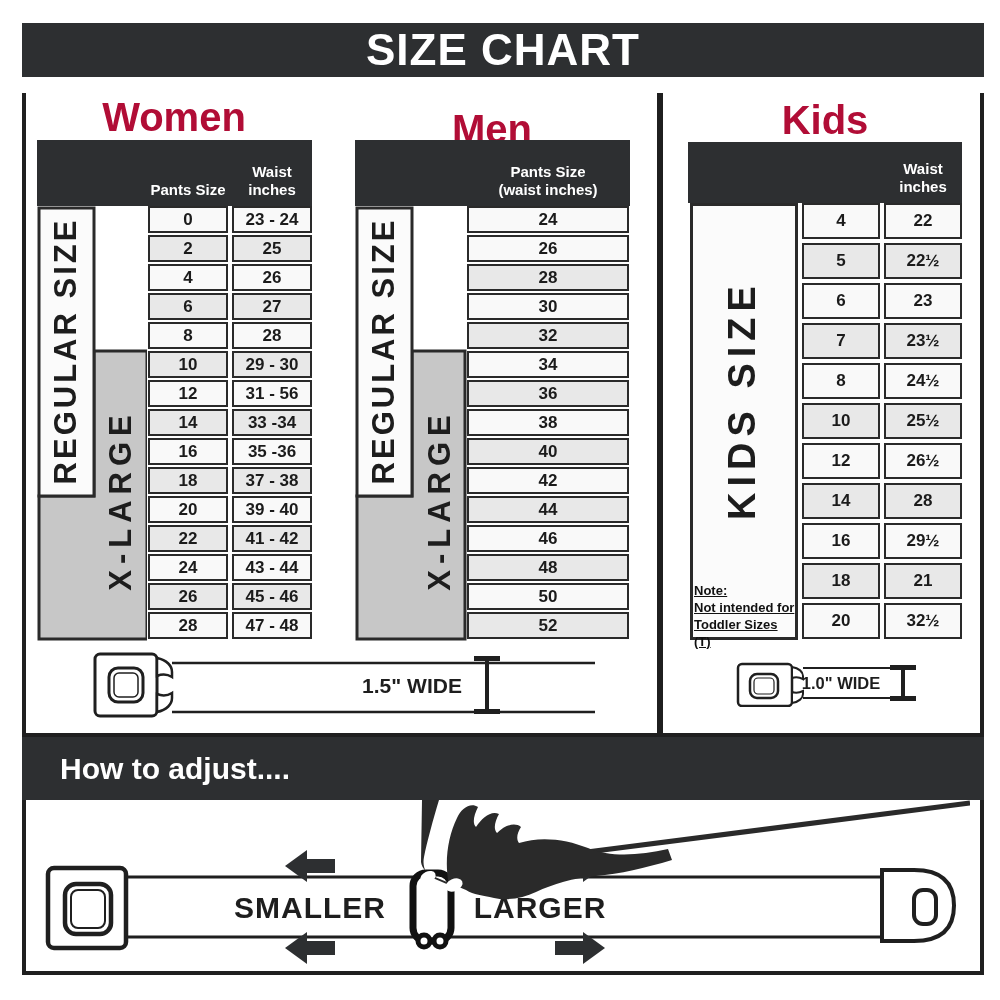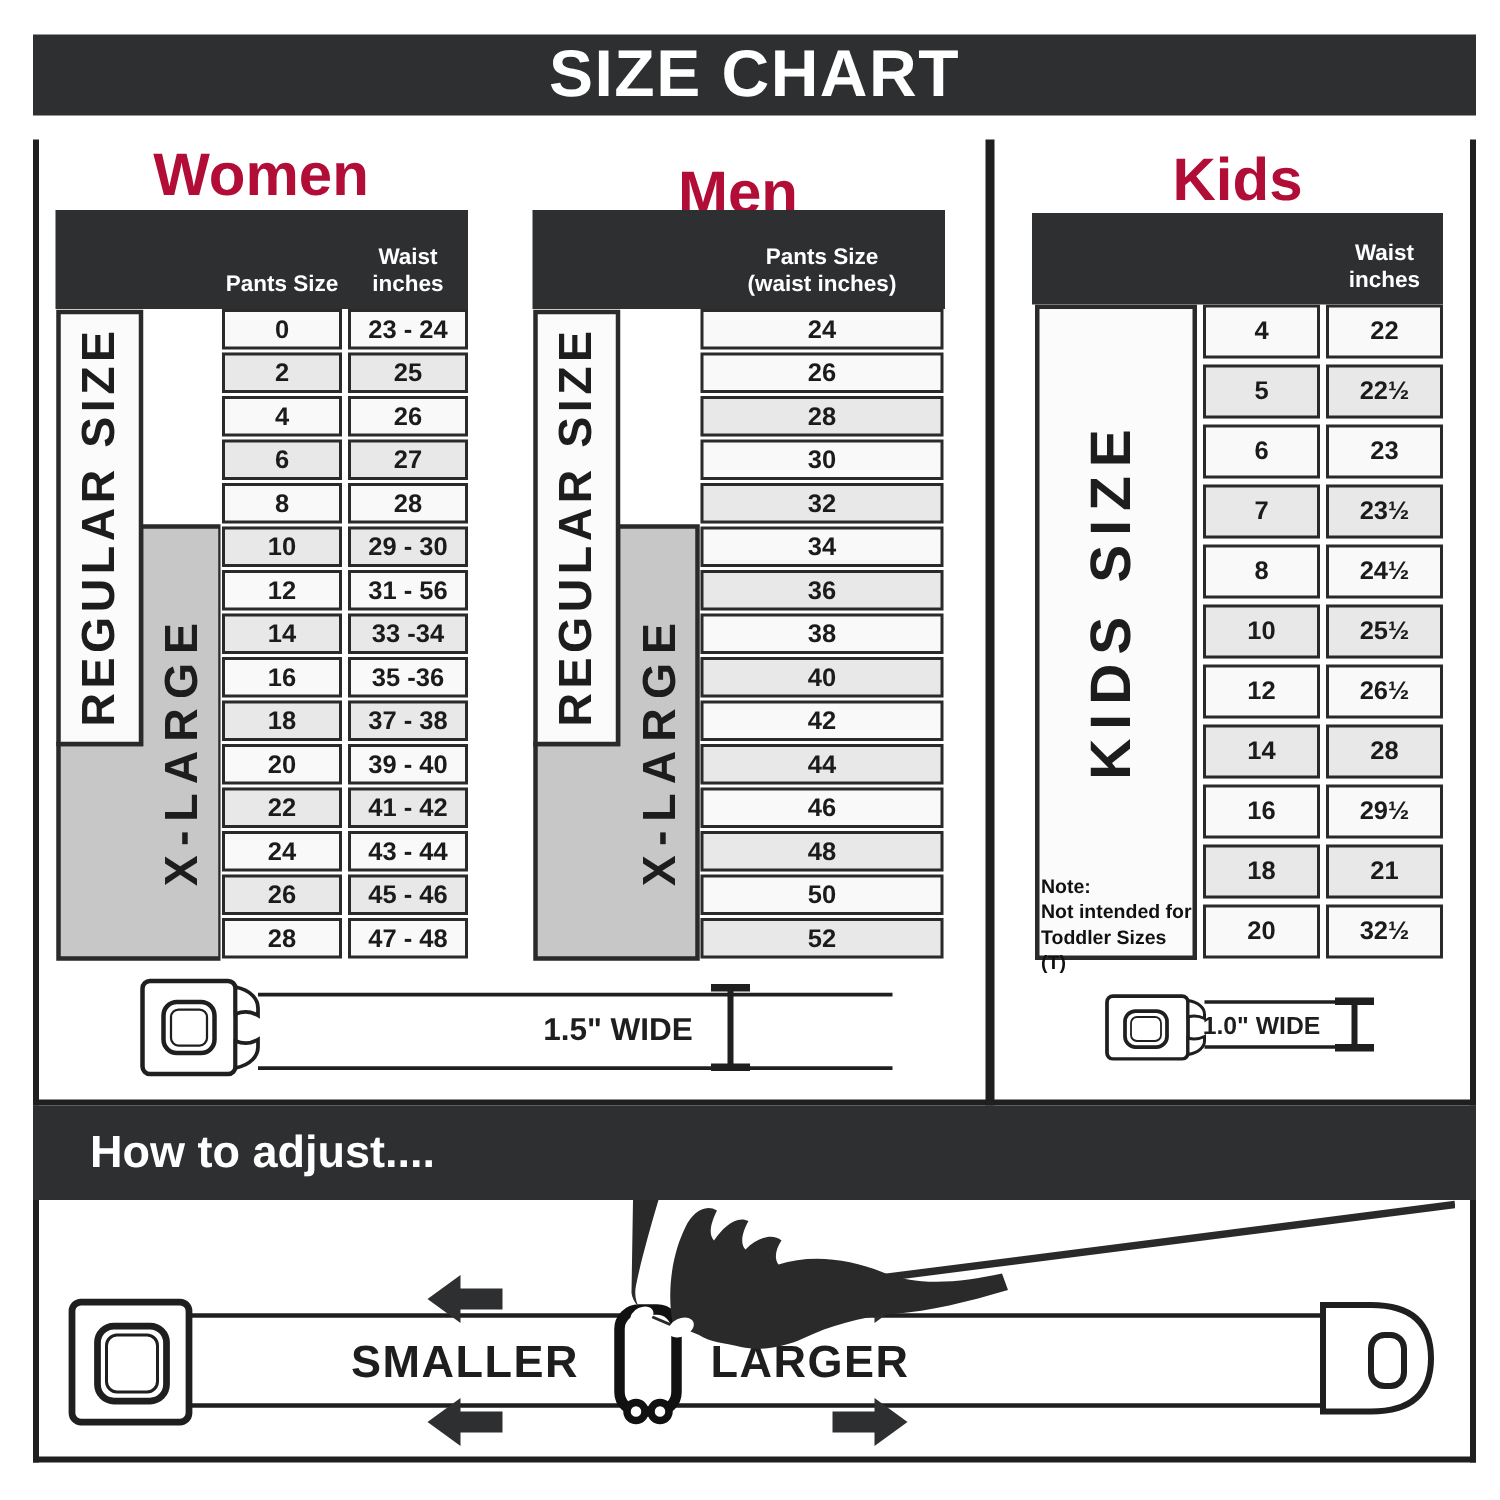--- a/index.html
+++ b/index.html
@@ -47,21 +47,21 @@
 
   
   .vlabel{position:absolute;white-space:nowrap;font-weight:bold;color:#1d1d1d;
     transform:translate(-50%,-50%) rotate(-90deg);}
   .vlabel.reg{font-size:31px;letter-spacing:3px;}
   .vlabel.xl{font-size:31px;letter-spacing:6px;}
   .vlabel.kid{font-size:38px;letter-spacing:6px;}
 
   #kids-label-box{left:690px;top:203px;width:108px;height:437px;background:var(--zone-white);
     border:3px solid #2a2a2a;}
-  .note{font-size:13px;font-weight:bold;color:#111;line-height:17px;}
+  .note{font-size:13px;font-weight:bold;color:#111;line-height:17px;text-decoration:underline;}
 
   
   #adjust-bar{left:22px;top:737px;width:962px;height:63px;background:var(--dark);
     display:flex;align-items:center;}
   #adjust-bar .t{color:#fff;font-size:30px;font-weight:bold;padding-left:38px;}
 
   #bottom-panel{left:22px;top:800px;width:962px;height:175px;background:#fff;
     border-left:4px solid var(--line);border-right:4px solid var(--line);border-bottom:4px solid var(--line);}
 
   svg text{font-family:"Liberation Sans",sans-serif;font-weight:bold;fill:#1e1e1e;}

